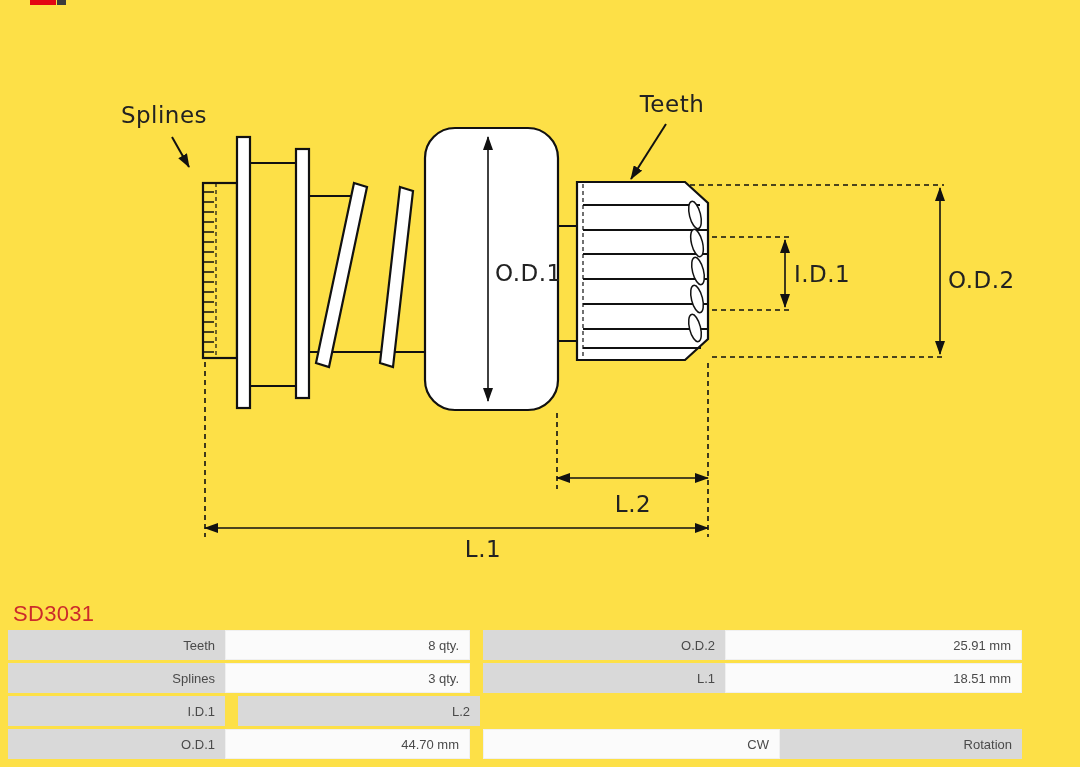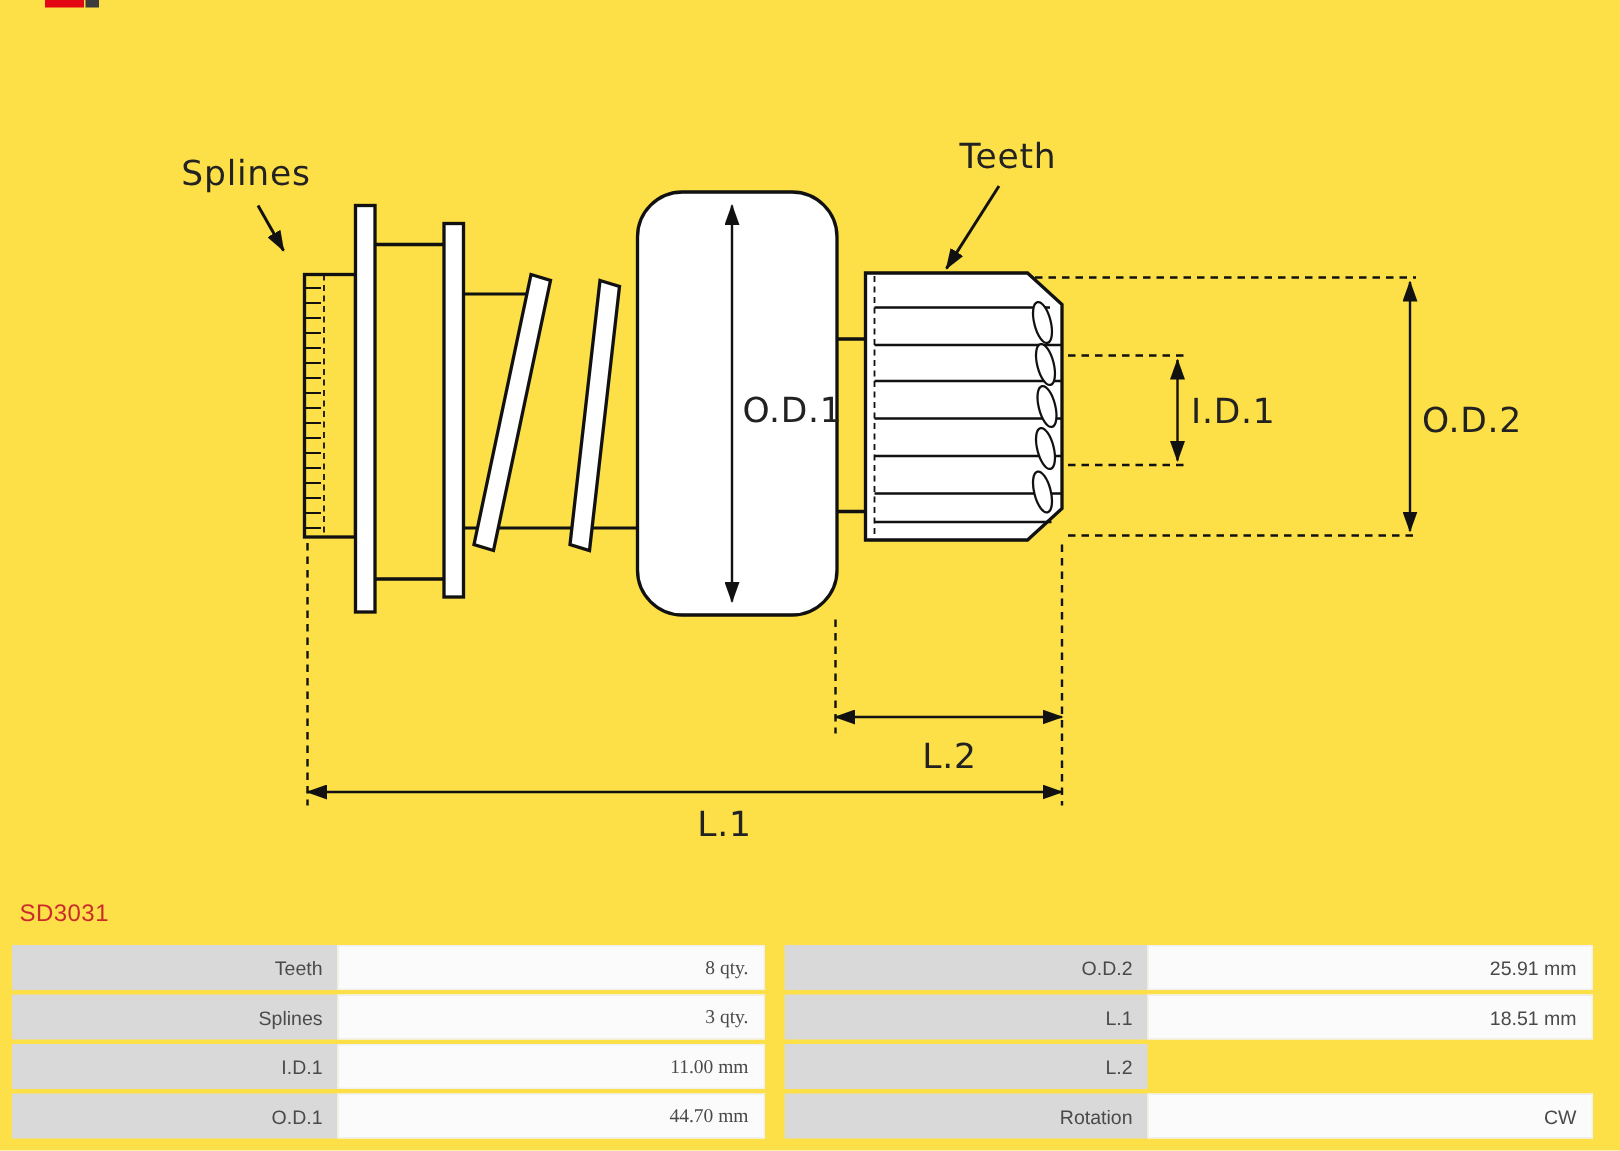--- a/index.html
+++ b/index.html
@@ -12,36 +12,36 @@
   .lf-red  { display:inline-block; width:26px; height:5px; background:#e30613; vertical-align:top; }
   .lf-dark { display:inline-block; width:9px;  height:5px; background:#3c3c3c; margin-left:1px; vertical-align:top; }
 
   
   .diagram { position:absolute; left:0; top:0; }
   .dlabel { font-family:"DejaVu Sans", sans-serif; font-size:23px; fill:#222; letter-spacing:0.5px; }
 
   
   .part-number {
     position:absolute; left:13px; top:601px;
-    font-size:16px; color:#cc2b2b; letter-spacing:0.3px;
+    font-size:22px; color:#cc2b2b; letter-spacing:0.3px;
   }
 
   
   .spec-table { position:absolute; left:8px; top:630px; width:1054px; }
   .spec-row { display:flex; height:30px; margin-bottom:3px; }
   .cell {
     display:flex; align-items:center; justify-content:flex-end;
     padding-right:10px; box-sizing:border-box;
     font-size:13px; color:#4a4a4a;
   }
   .cell.label { background:#d9d9d9; }
   .cell.value { background:#fbfbfb; border:1px solid #f0f0f0; }
   .cell.spacer { background:transparent; padding:0; }
   .w-l1 { width:217px; }
-  .w-v1 { width:285px;font-family:Liberation Serif, serif; }
+  .w-v1 { width:245px; }
   .w-sp { width:13px;  }
   .w-l2 { width:242px; }
   .w-v2 { width:297px; }
 </style>
 </head>
 <body>
 
 <div class="page">
 
   <div class="logo-fragment">
@@ -140,27 +140,26 @@
     <div class="spec-row">
       <div class="cell label w-l1">Splines</div>
       <div class="cell value w-v1">3 qty.</div>
       <div class="cell spacer w-sp"></div>
       <div class="cell label w-l2">L.1</div>
       <div class="cell value w-v2">18.51 mm</div>
     </div>
 
     <div class="spec-row">
       <div class="cell label w-l1">I.D.1</div>
-      <div class="cell value w-v1">11.00 mm</div>
       <div class="cell spacer w-sp"></div>
       <div class="cell label w-l2">L.2</div>
     </div>
 
     <div class="spec-row">
       <div class="cell label w-l1">O.D.1</div>
       <div class="cell value w-v1">44.70 mm</div>
       <div class="cell spacer w-sp"></div>
+      <div class="cell value w-v2">CW</div>
       <div class="cell label w-l2">Rotation</div>
-      <div class="cell value w-v2">CW</div>
     </div>
 
   </div>
 </div>
 
 </body></html>

